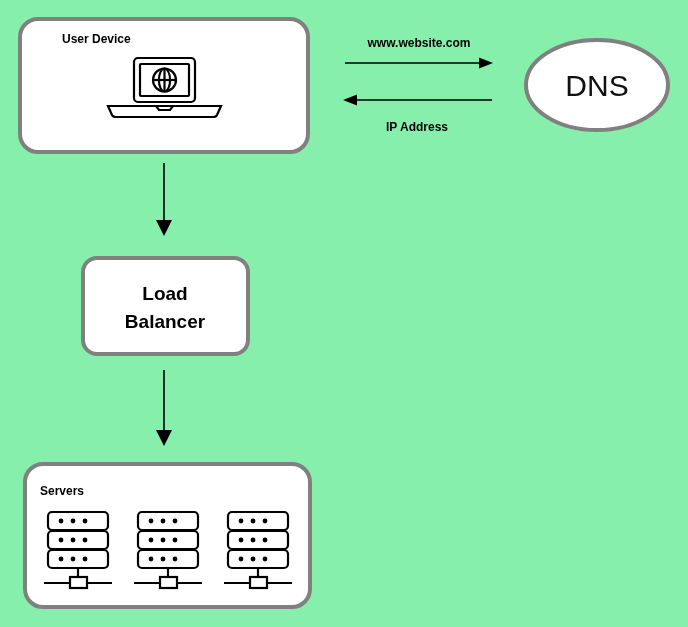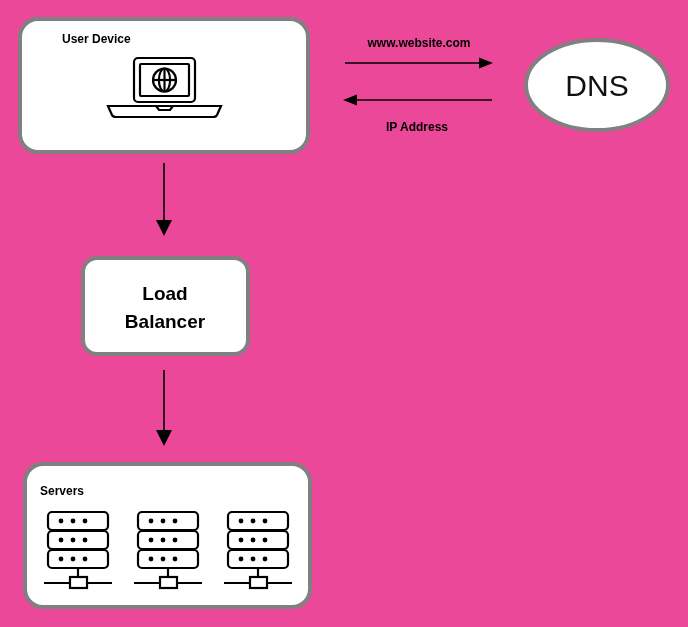--- a/index.html
+++ b/index.html
@@ -7,21 +7,21 @@
     padding: 0;
     background: #ffffff;
   }
   body {
     font-family: "Liberation Sans", sans-serif;
   }
   #diagram-root {
     position: relative;
     width: 688px;
     height: 627px;
-    background: #ec4899;
+    background: #86efac;
     overflow: hidden;
   }
   svg.canvas {
     position: absolute;
     left: 0;
     top: 0;
     width: 688px;
     height: 627px;
   }
   .node-label-bold {

